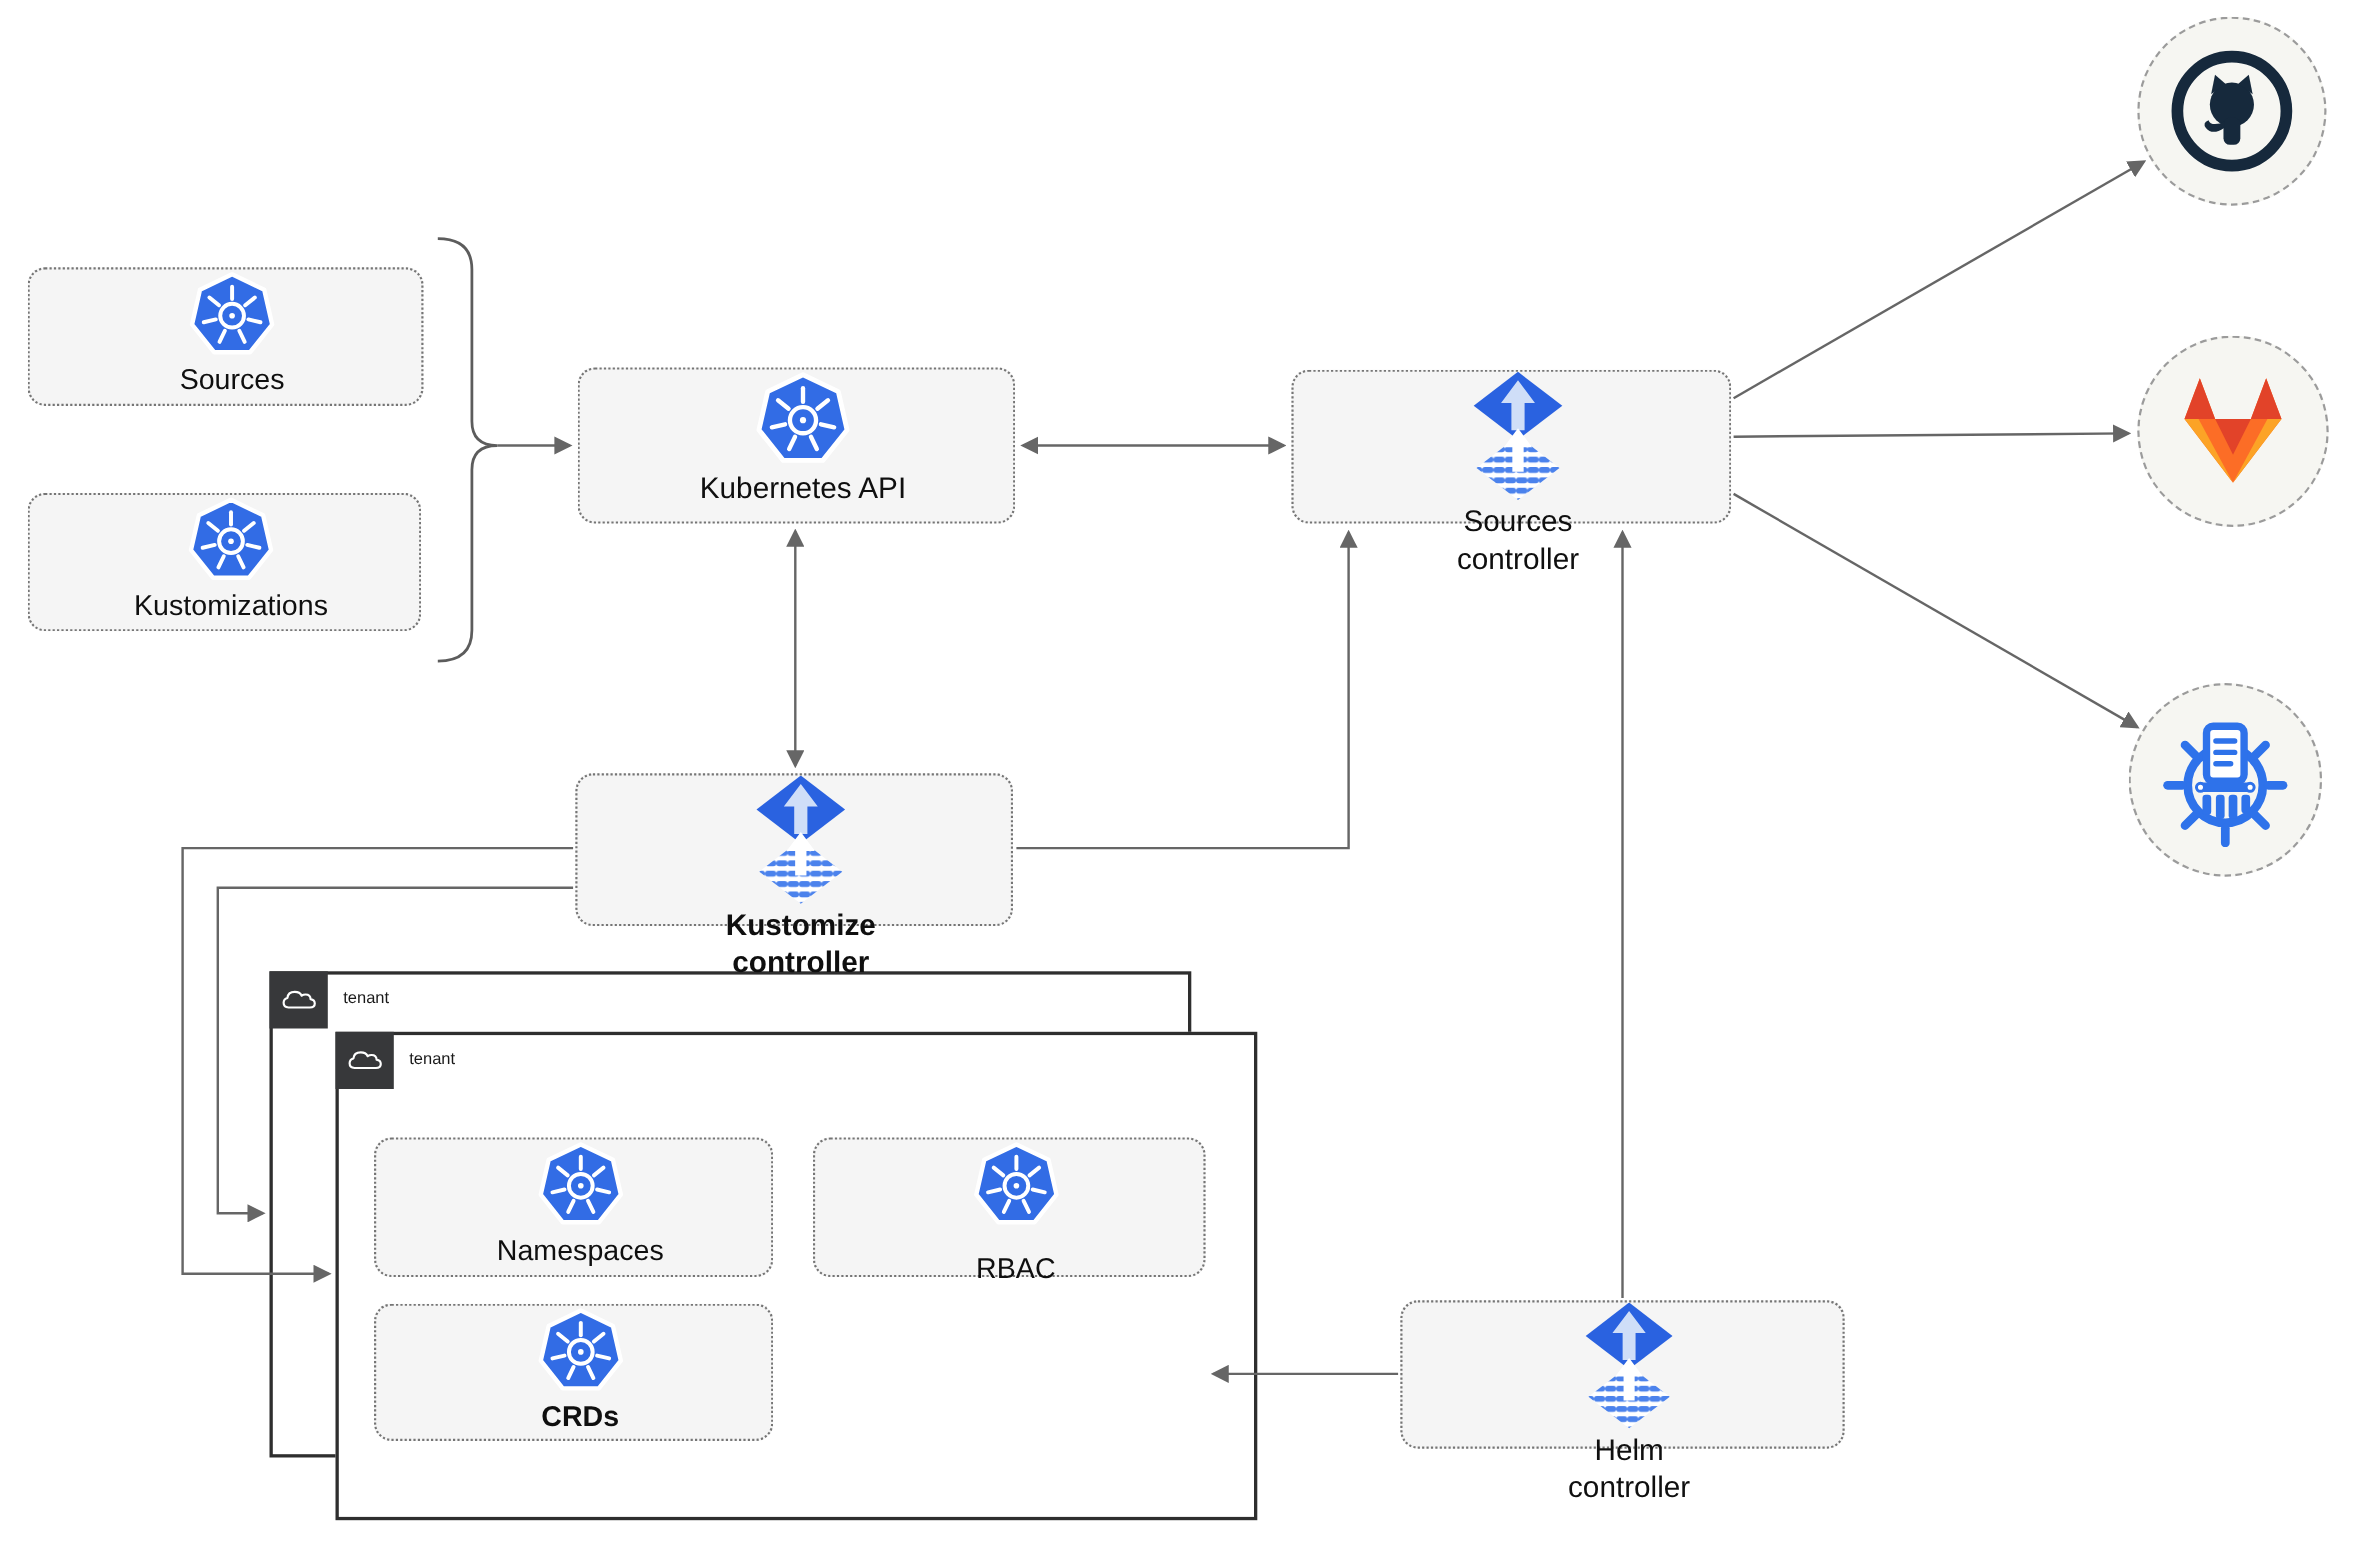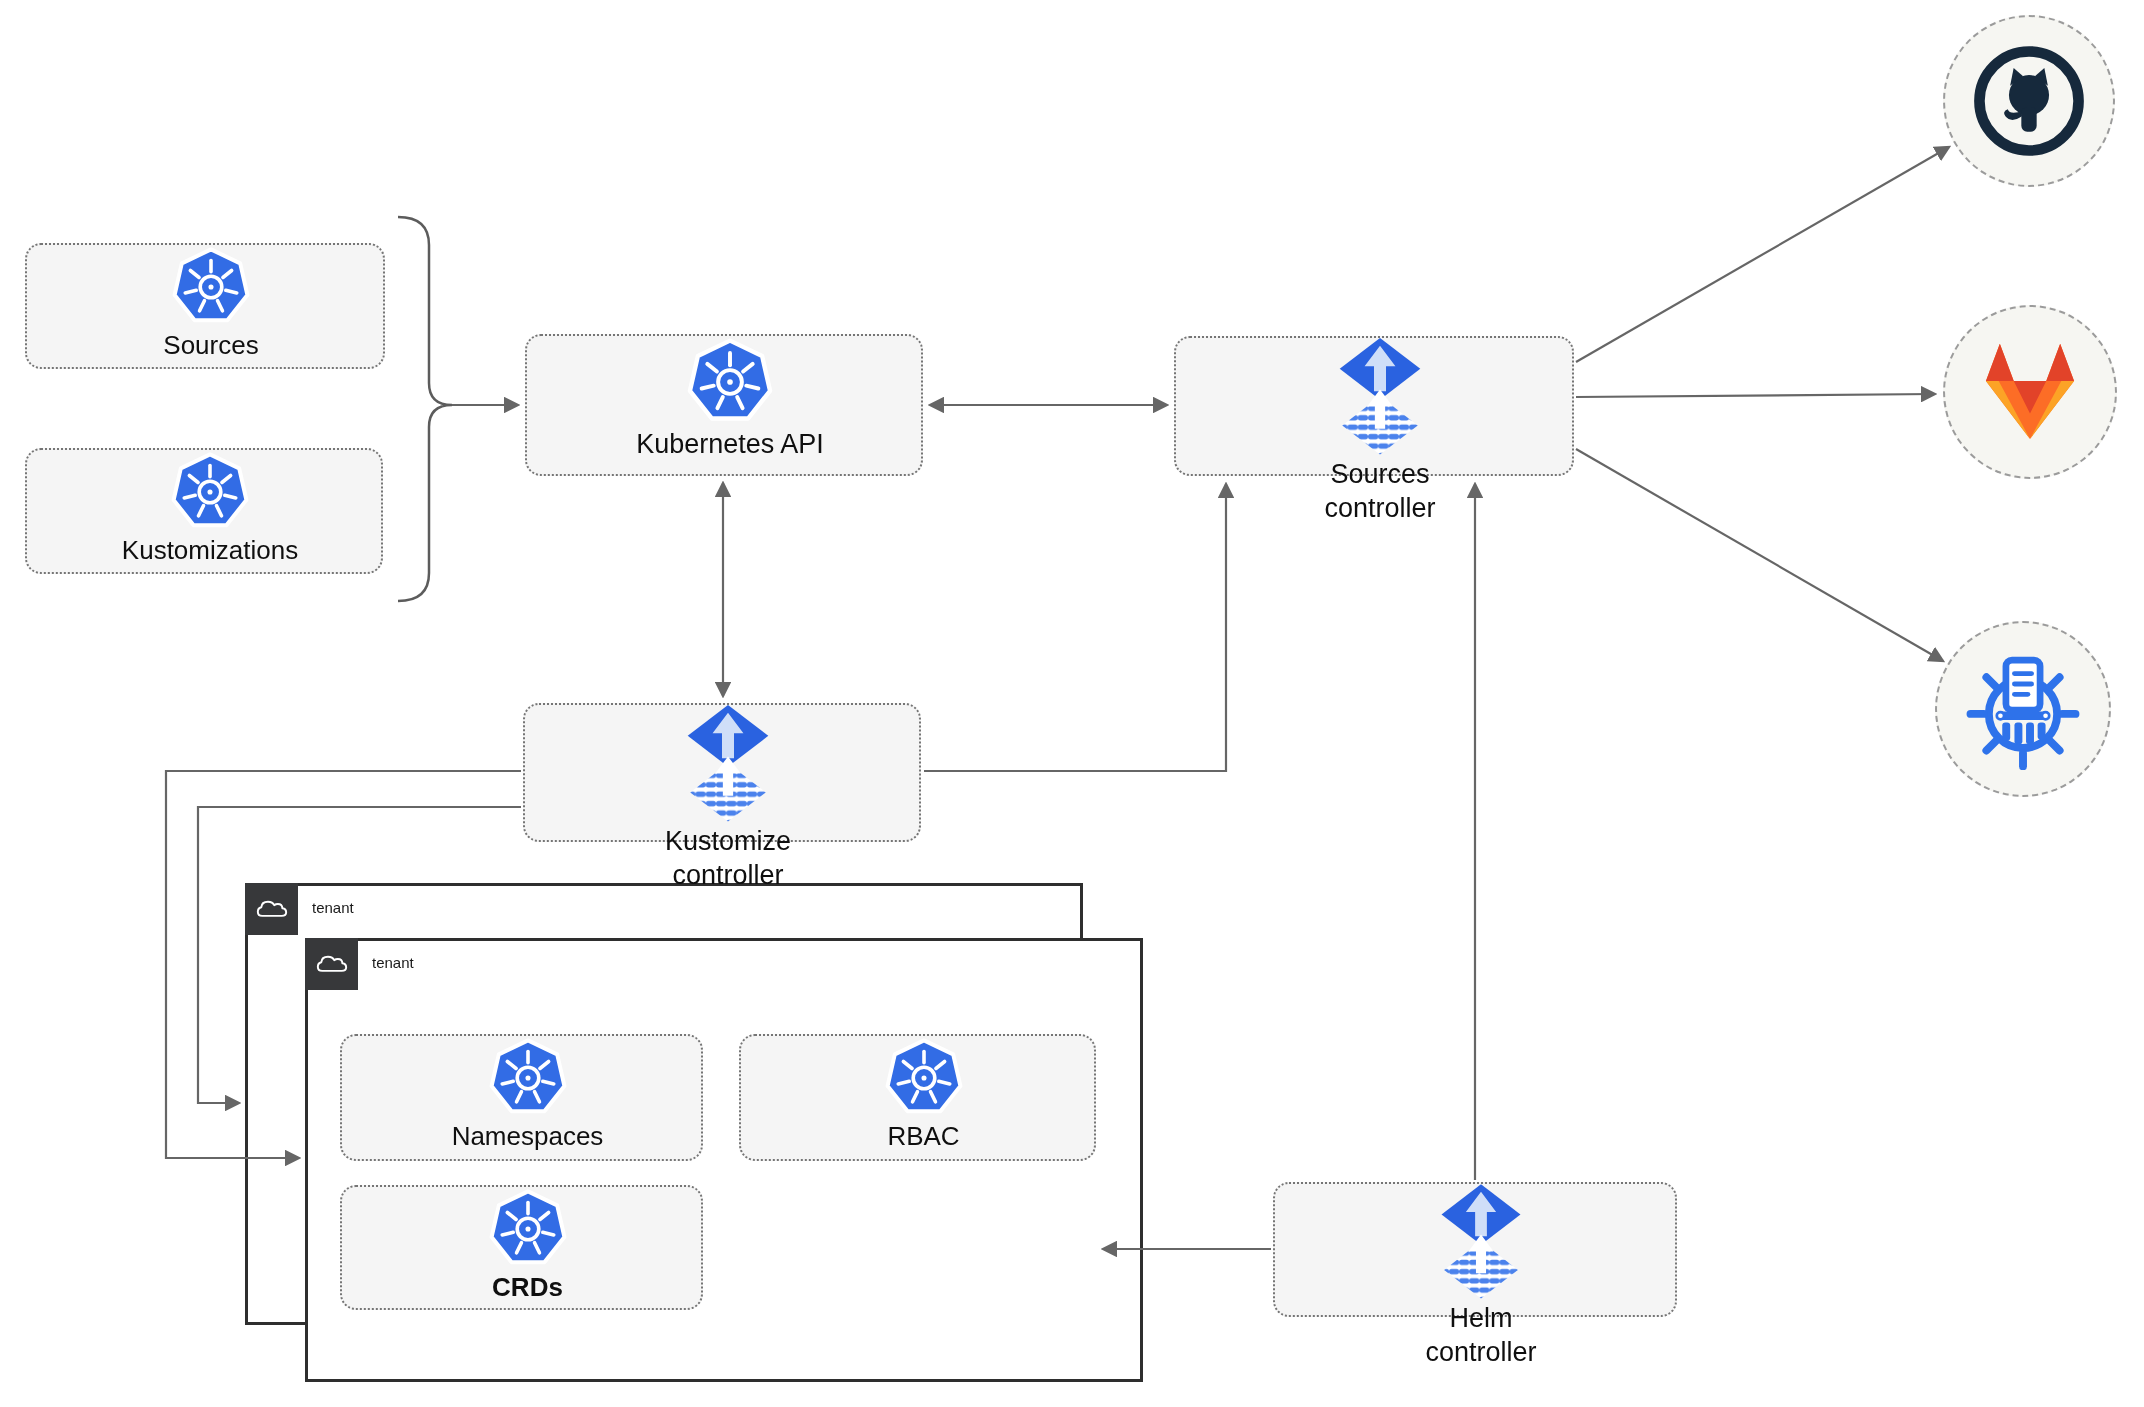--- a/index.html
+++ b/index.html
@@ -166,21 +166,21 @@
   </div>
 
   <div class="node" style="left:1174px;top:336px;width:400px;height:140px;">
     <svg class="icon" width="86" height="120">
         <use href="#sym-flux"></use>
       </svg>
     <span class="lbl two"><span>Sources</span><br>
       <span>controller</span></span>
   </div>
 
-  <div class="node" style="left:523px;top:703px;width:398px;height:139px;">
+  <div class="node" style="left:523px;top:703px;width:398px;height:139px;font-weight:bold;">
     <svg class="icon" width="86" height="120">
         <use href="#sym-flux"></use>
       </svg>
     <span class="lbl two"><span>Kustomize</span><br>
       <span>controller</span></span>
   </div>
 
   <div class="node" style="left:1273px;top:1182px;width:404px;height:135px;">
     <svg class="icon" width="84" height="118">
         <use href="#sym-flux"></use>
@@ -189,21 +189,21 @@
       <span>controller</span></span>
   </div>
 
   <div class="node" style="left:340px;top:1034px;width:363px;height:127px;">
     <svg class="icon" width="80" height="84">
         <use href="#sym-k8s"></use>
       </svg>
     <span class="lbl">Namespaces</span>
   </div>
 
-  <div class="node" style="left:739px;top:1034px;width:357px;height:127px;">
+  <div class="node" style="left:739px;top:1034px;width:357px;height:127px;gap:17px;">
     <svg class="icon" width="80" height="84">
         <use href="#sym-k8s"></use>
       </svg>
     <span class="lbl">RBAC</span>
   </div>
 
   <div class="node" style="left:340px;top:1185px;width:363px;height:125px;font-weight:bold;">
     <svg class="icon" width="80" height="84">
         <use href="#sym-k8s"></use>
       </svg>

